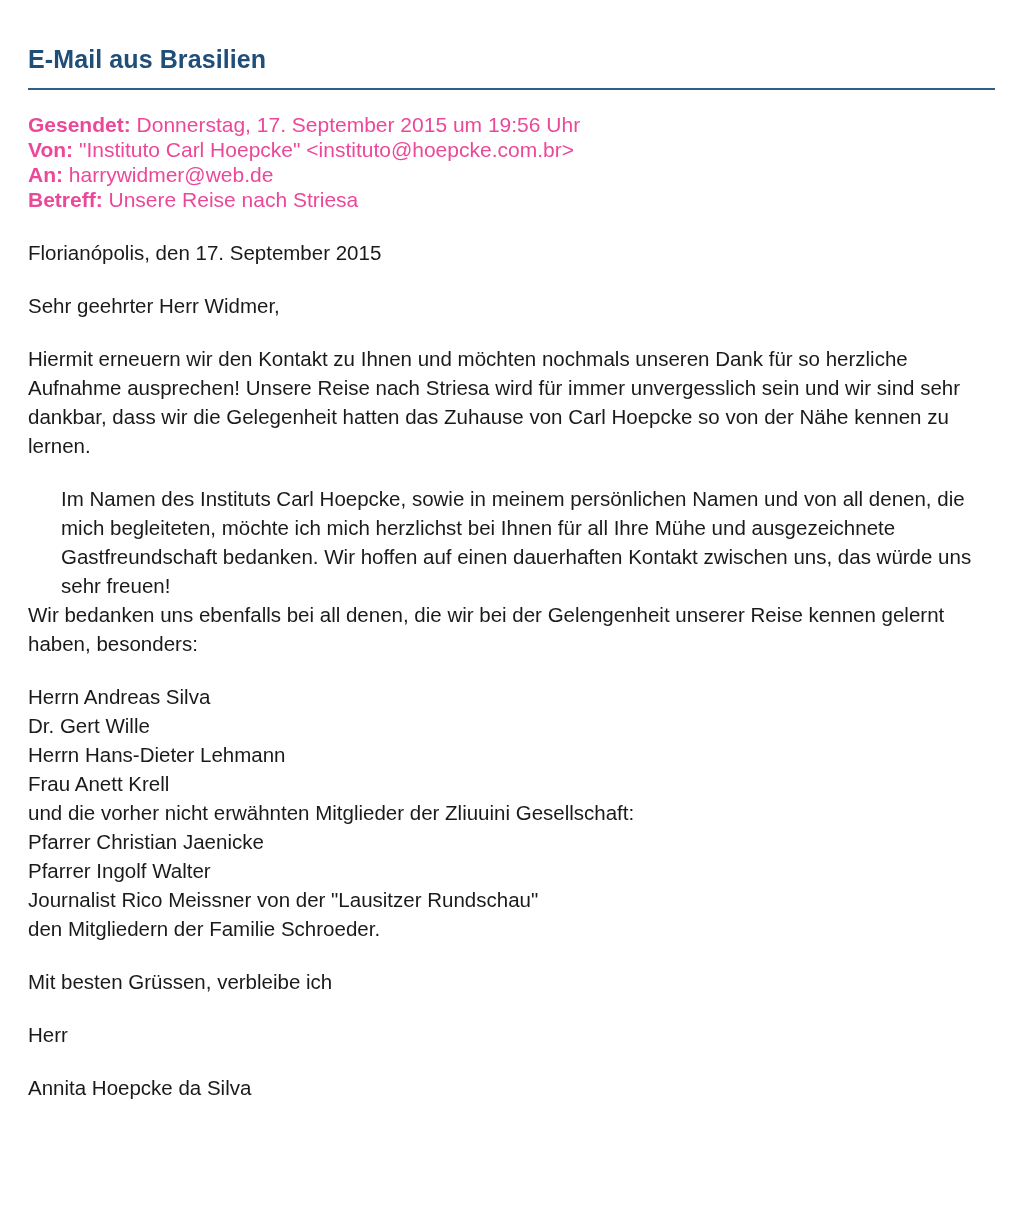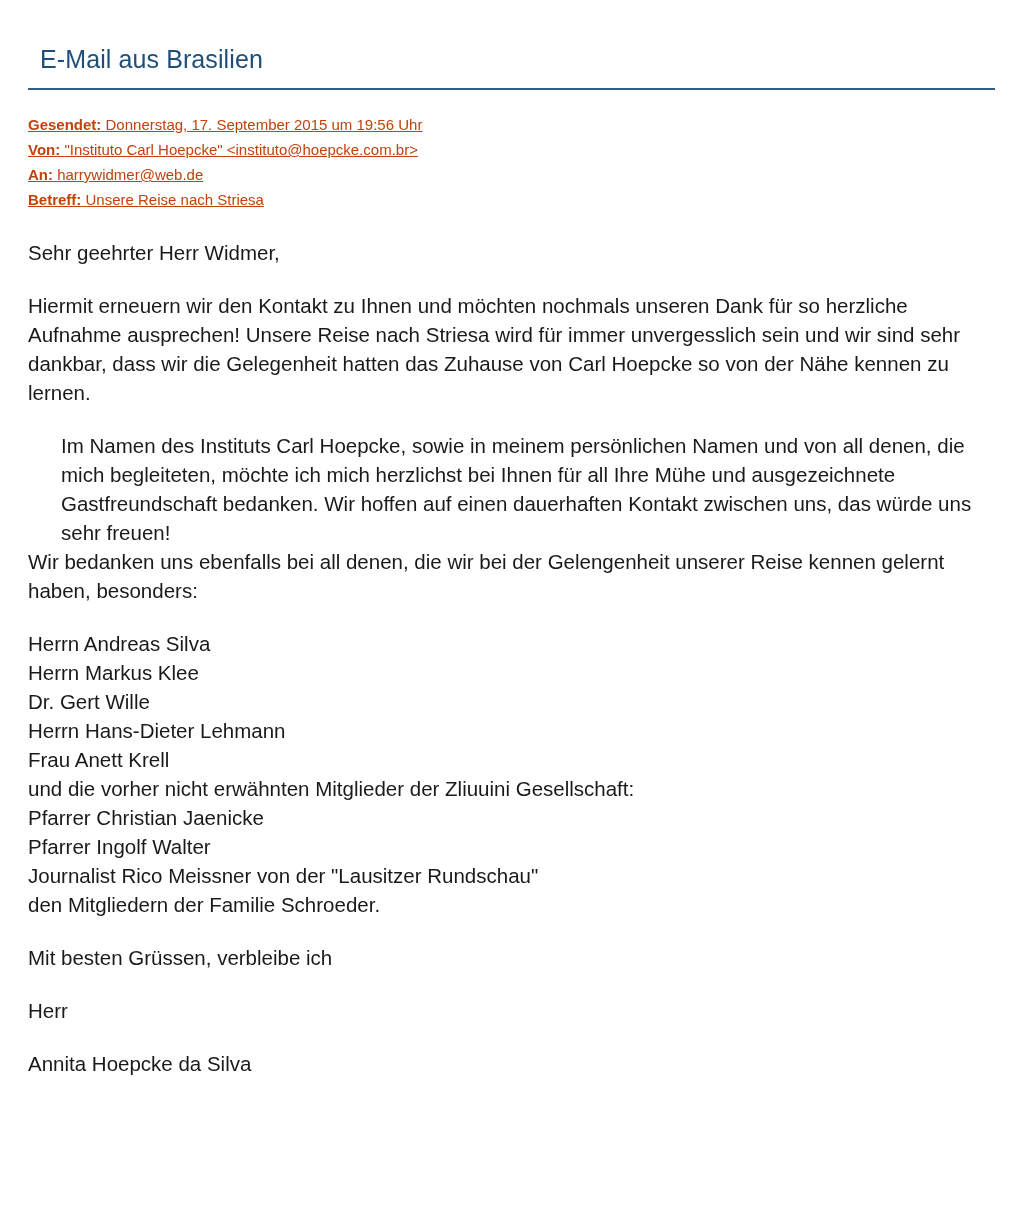--- a/index.html
+++ b/index.html
@@ -16,38 +16,37 @@
   }
   .page {
     width: 1023px;
     height: 1215px;
     box-sizing: border-box;
     padding: 44px 28px 0 28px;
     position: relative;
   }
   .doc-title {
     font-size: 25px;
-    font-weight: normal;
+    font-weight: bold;
     color: #1f4e79;
     letter-spacing: 0.1px;
-    margin: 0 0 14px 12px;
+    margin: 0 0 14px 0;
     line-height: 1.2;
   }
   .title-rule {
     border-top: 2px solid #2e5f8a;
     width: 967px;
     margin: 0 0 22px 0;
     height: 0;
   }
   .meta-block {
-    font-size: 15px;
+    font-size: 21px;
     line-height: 25px;
-    color: #c2410c;
+    color: #ec4899;
     margin-bottom: 26px;
-    text-decoration: underline;
   }
   .meta-row {
     white-space: nowrap;
   }
   .meta-label {
     font-weight: bold;
   }
   .body-block {
     font-size: 20.5px;
     line-height: 29px;
@@ -99,28 +98,28 @@
       <span class="meta-label">An:</span>
       <span>harrywidmer@web.de</span>
     </div>
     <div class="meta-row">
       <span class="meta-label">Betreff:</span>
       <span>Unsere Reise nach Striesa</span>
     </div>
   </div>
 
   <div class="body-block">
+    <p class="para">Florianópolis, den 17. September 2015</p>
     <p class="para">Sehr geehrter Herr Widmer,</p>
     <p class="para">Hiermit erneuern wir den Kontakt zu Ihnen und möchten nochmals unseren Dank  für so herzliche Aufnahme ausprechen! Unsere Reise nach Striesa wird für immer unvergesslich sein und wir sind sehr dankbar, dass wir die Gelegenheit  hatten das Zuhause von Carl Hoepcke so von der Nähe kennen zu lernen.</p>
     <p class="para tight">Im Namen des Instituts Carl Hoepcke, sowie in meinem persönlichen Namen und von all denen, die mich begleiteten, möchte ich mich herzlichst bei Ihnen für all Ihre Mühe und ausgezeichnete Gastfreundschaft bedanken. Wir hoffen auf einen dauerhaften Kontakt zwischen uns, das würde uns sehr freuen!</p>
     <p class="para nogap">Wir bedanken uns ebenfalls bei all denen, die wir bei der Gelengenheit unserer Reise kennen gelernt haben, besonders:</p>
 
     <div class="names-list">
       <div class="name-line">Herrn Andreas Silva</div>
-      <div class="name-line">Herrn Markus Klee</div>
       <div class="name-line">Dr. Gert Wille</div>
       <div class="name-line">Herrn Hans-Dieter Lehmann</div>
       <div class="name-line">Frau Anett Krell</div>
       <div class="name-line">und die vorher nicht erwähnten Mitglieder der Zliuuini Gesellschaft:</div>
       <div class="name-line">Pfarrer Christian Jaenicke</div>
       <div class="name-line">Pfarrer Ingolf Walter</div>
       <div class="name-line">Journalist Rico Meissner von der "Lausitzer Rundschau"</div>
       <div class="name-line">den Mitgliedern der Familie Schroeder.</div>
     </div>
 

